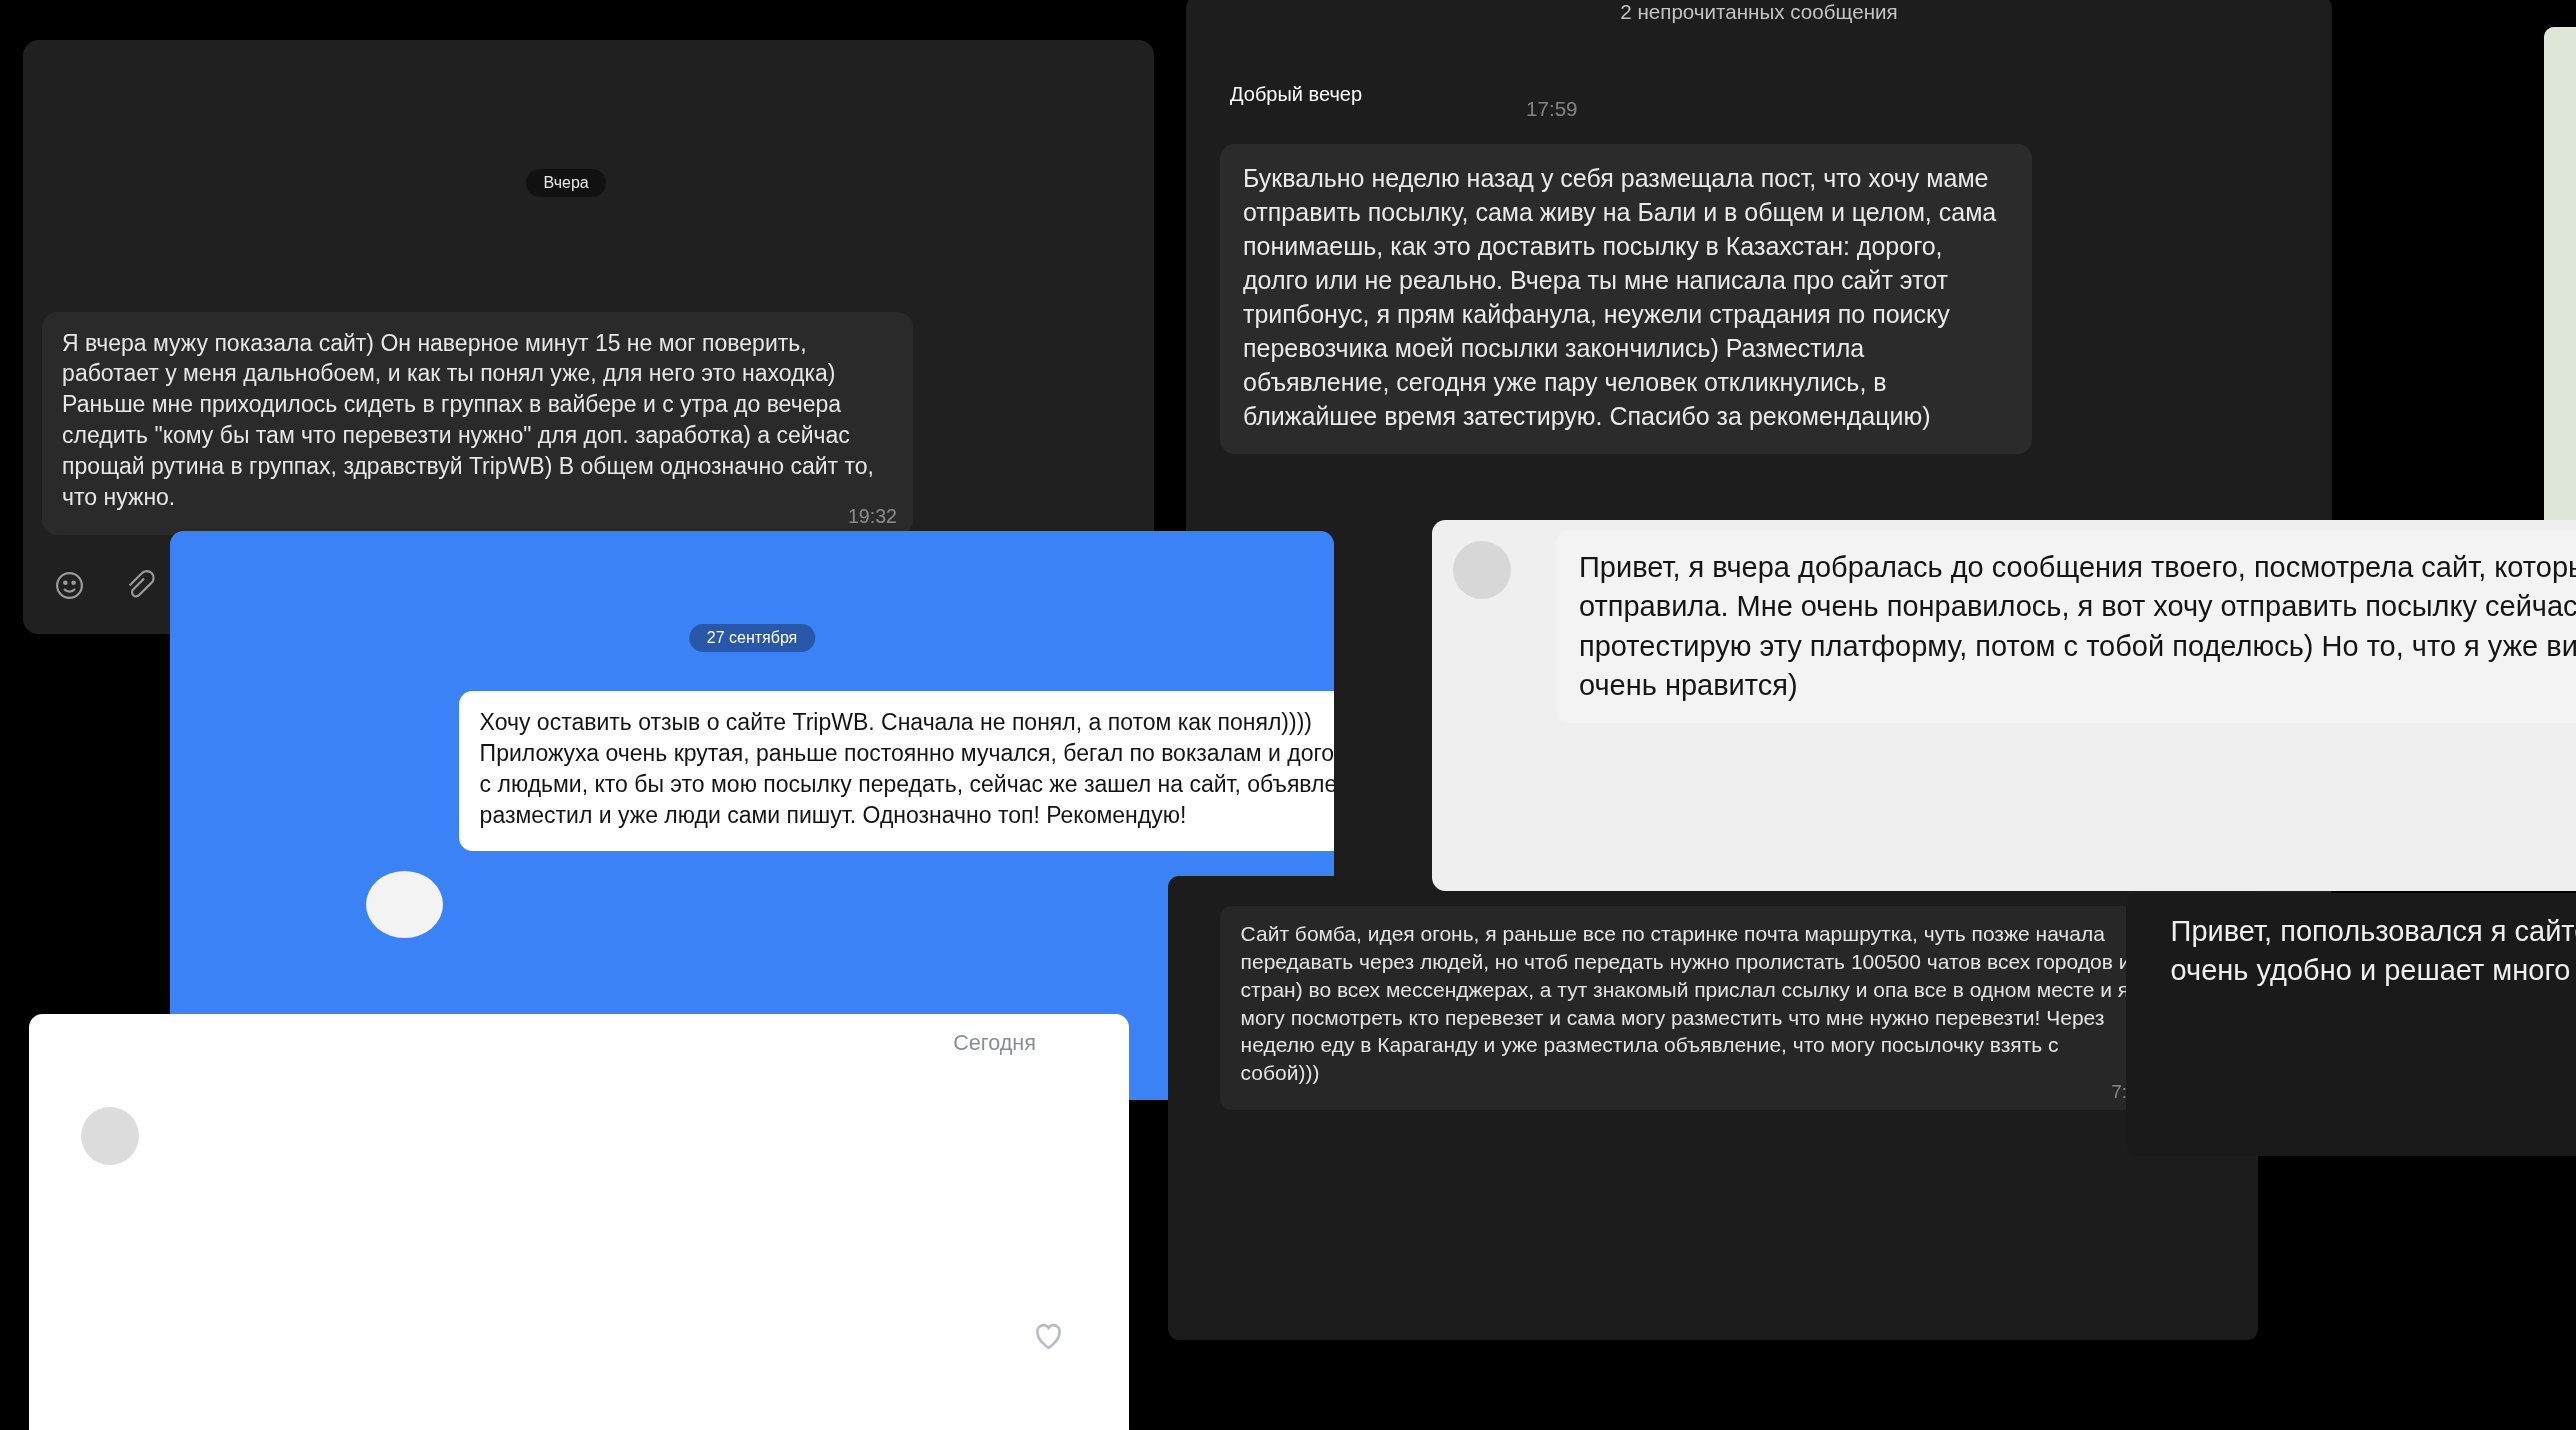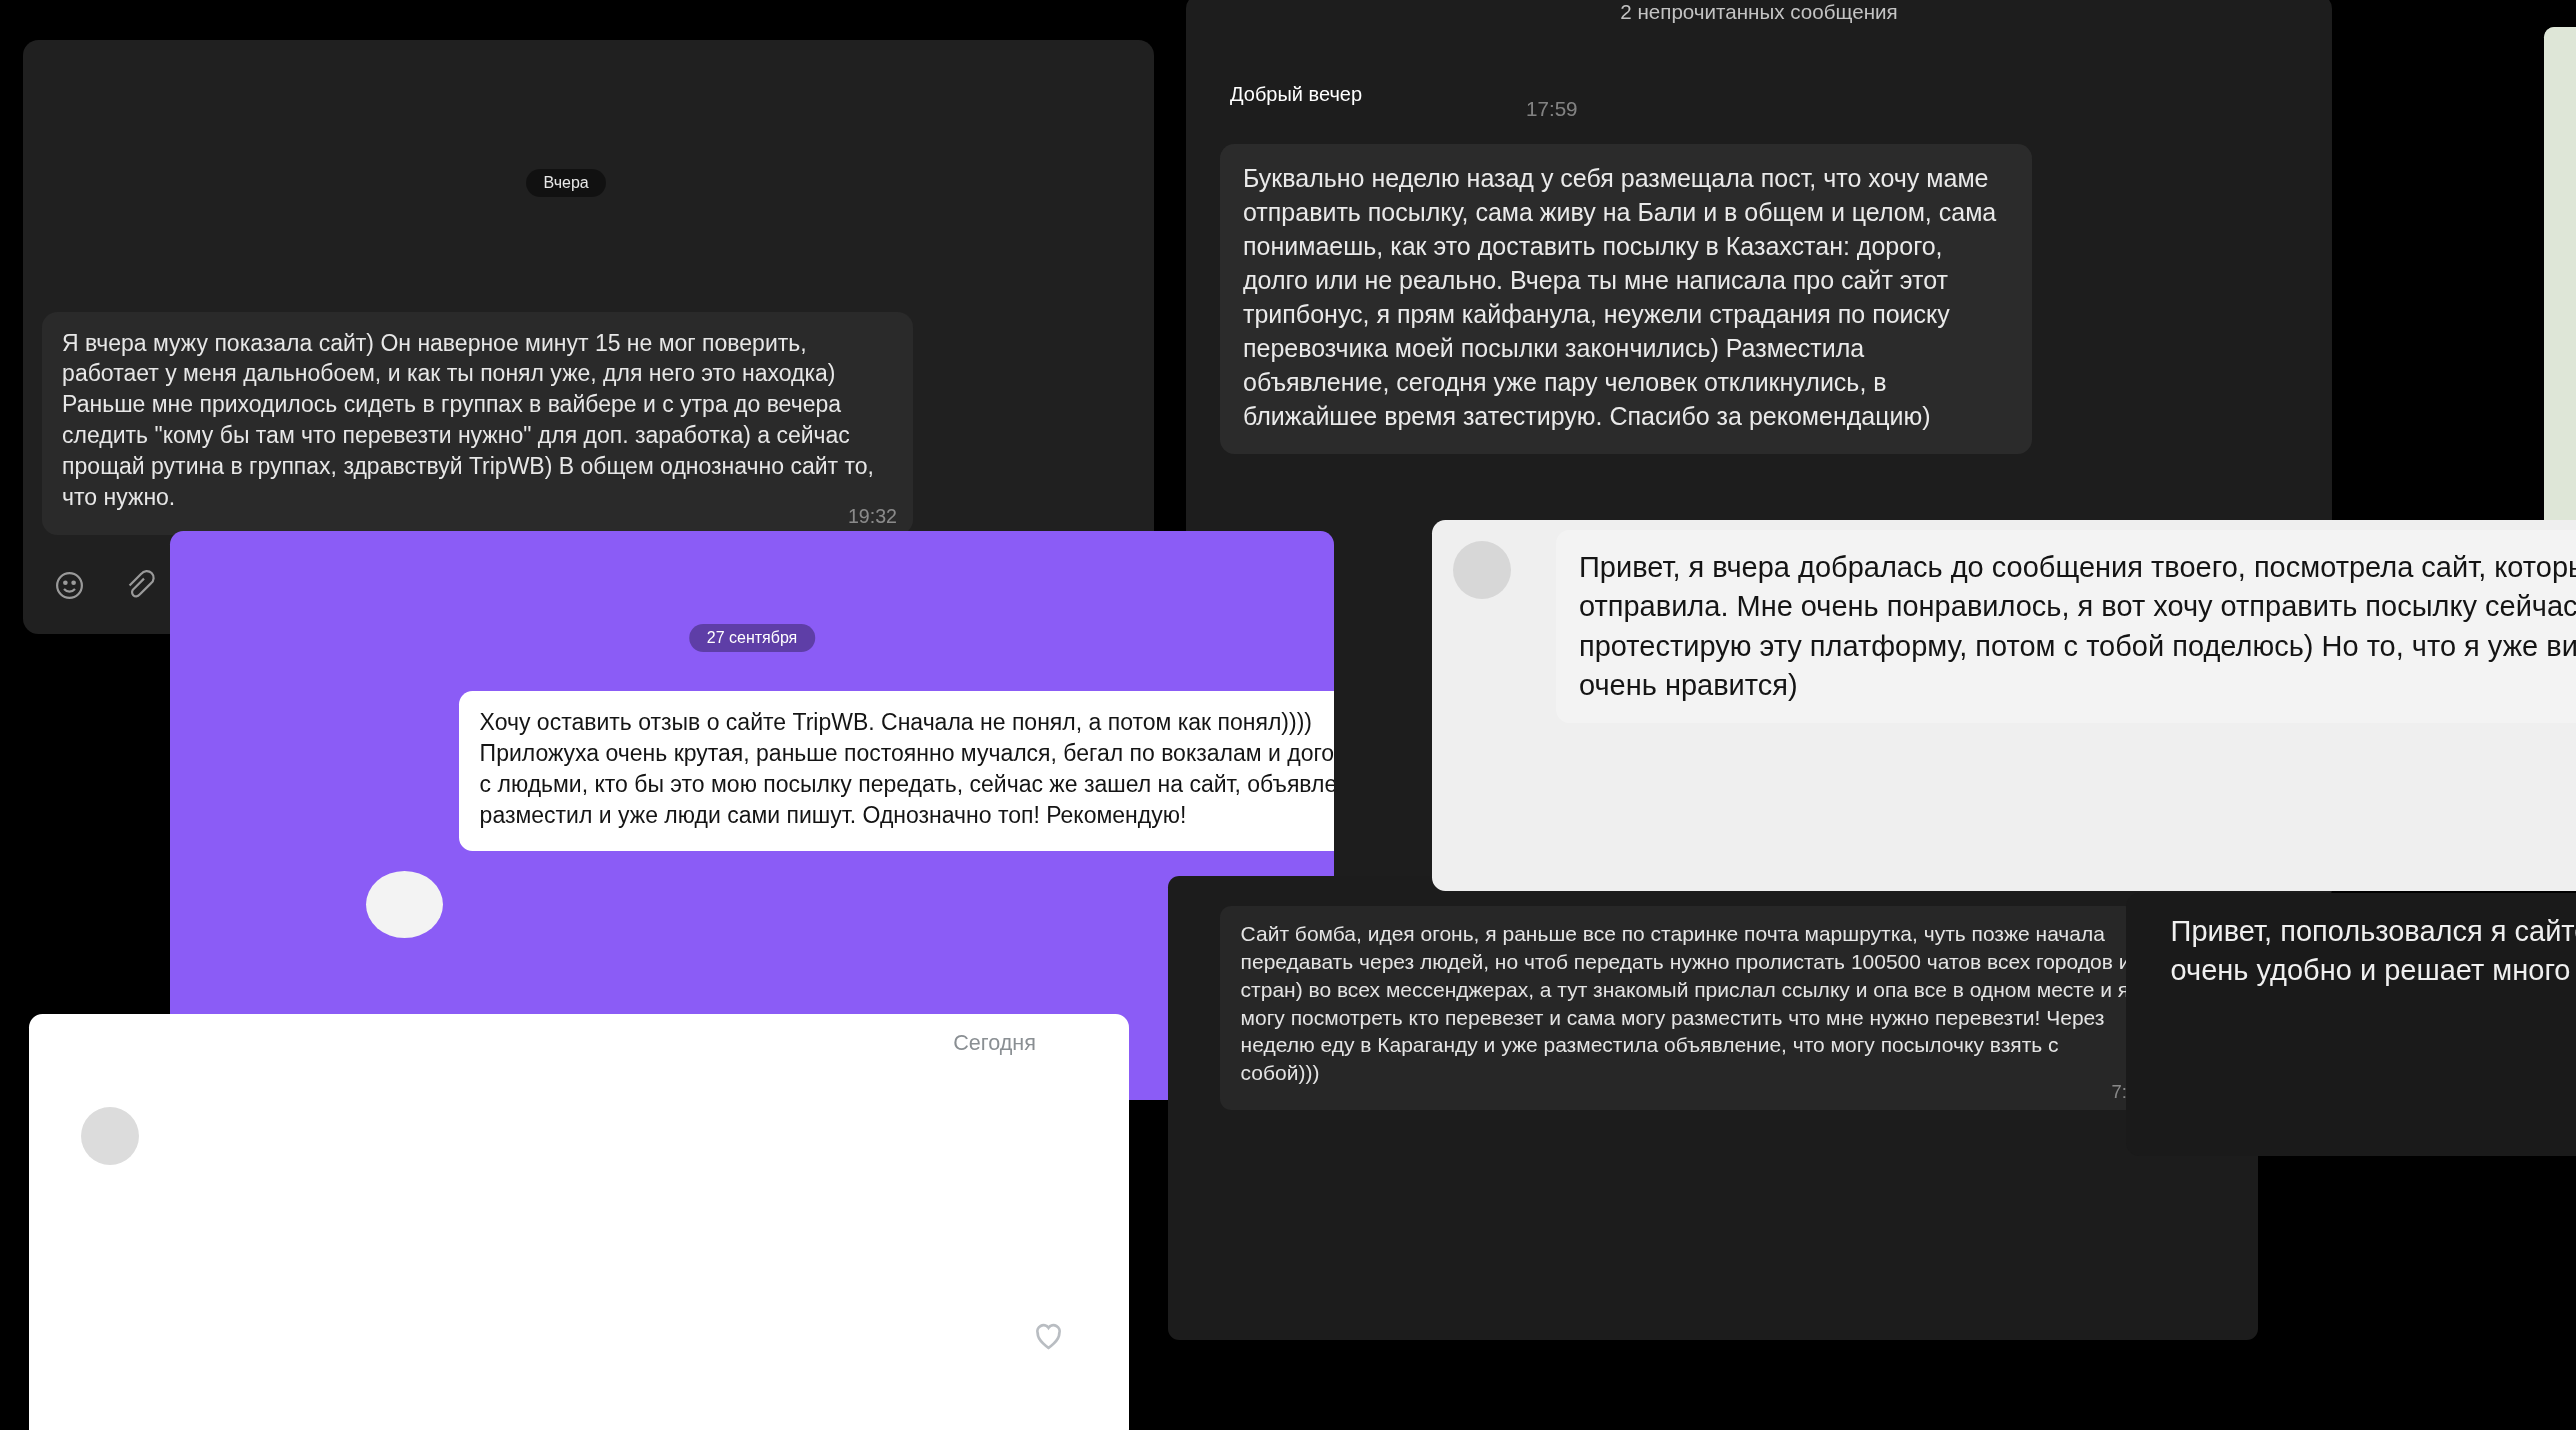--- a/index.html
+++ b/index.html
@@ -123,21 +123,21 @@
       radial-gradient(circle at 85% 62%, rgba(255,255,255,0.35) 0 12.4px, transparent 13px),
       radial-gradient(circle at 46% 80%, rgba(255,255,255,0.30) 0 9.3px, transparent 9.8px),
       linear-gradient(#dfe7d8, #dfe7d8);
     opacity: 0.85;
   }
 
   
   #panel4 {
     left: 170px; top: 531px;
     width: 1164px; height: 569px;
-    background: #8b5cf6;
+    background: #3b82f6;
     border-radius: 13.4px;
   }
   #panel4 .p4-date {
     position: absolute; left: 50%; transform: translateX(-50%); top: 93px;
   }
   #panel4 .p4-bubble {
     position: absolute; left: 289px; top: 160px;
     width: 1025px;
     background: #ffffff; color: #141414;
     border-radius: 13.4px;

